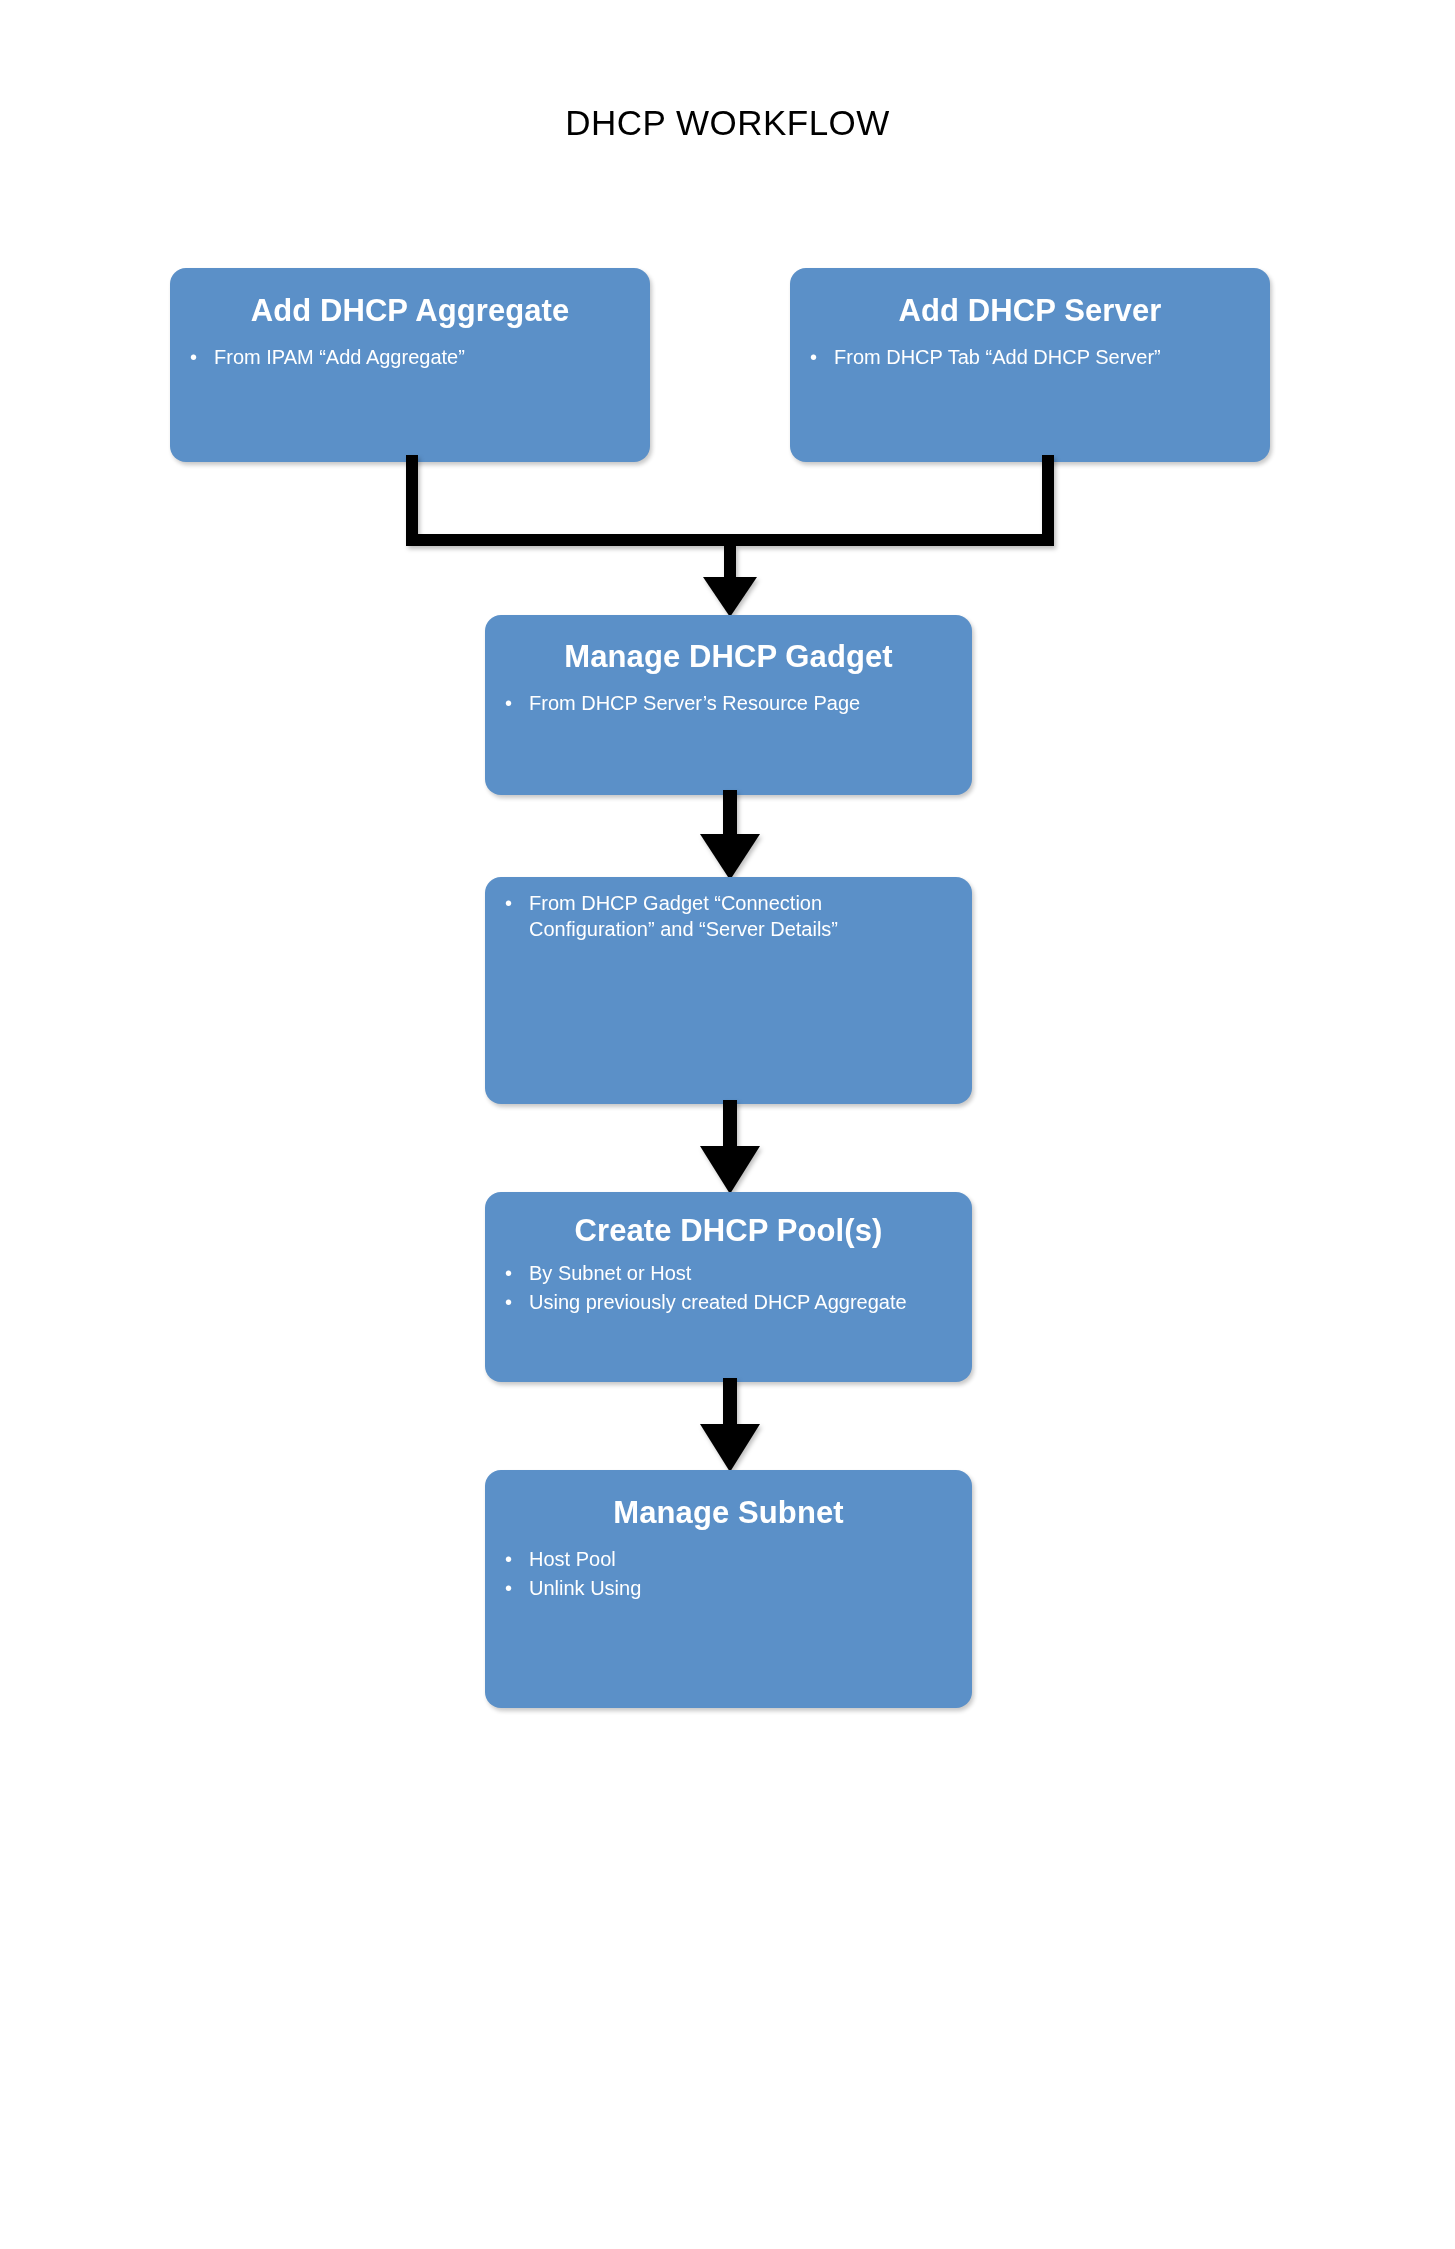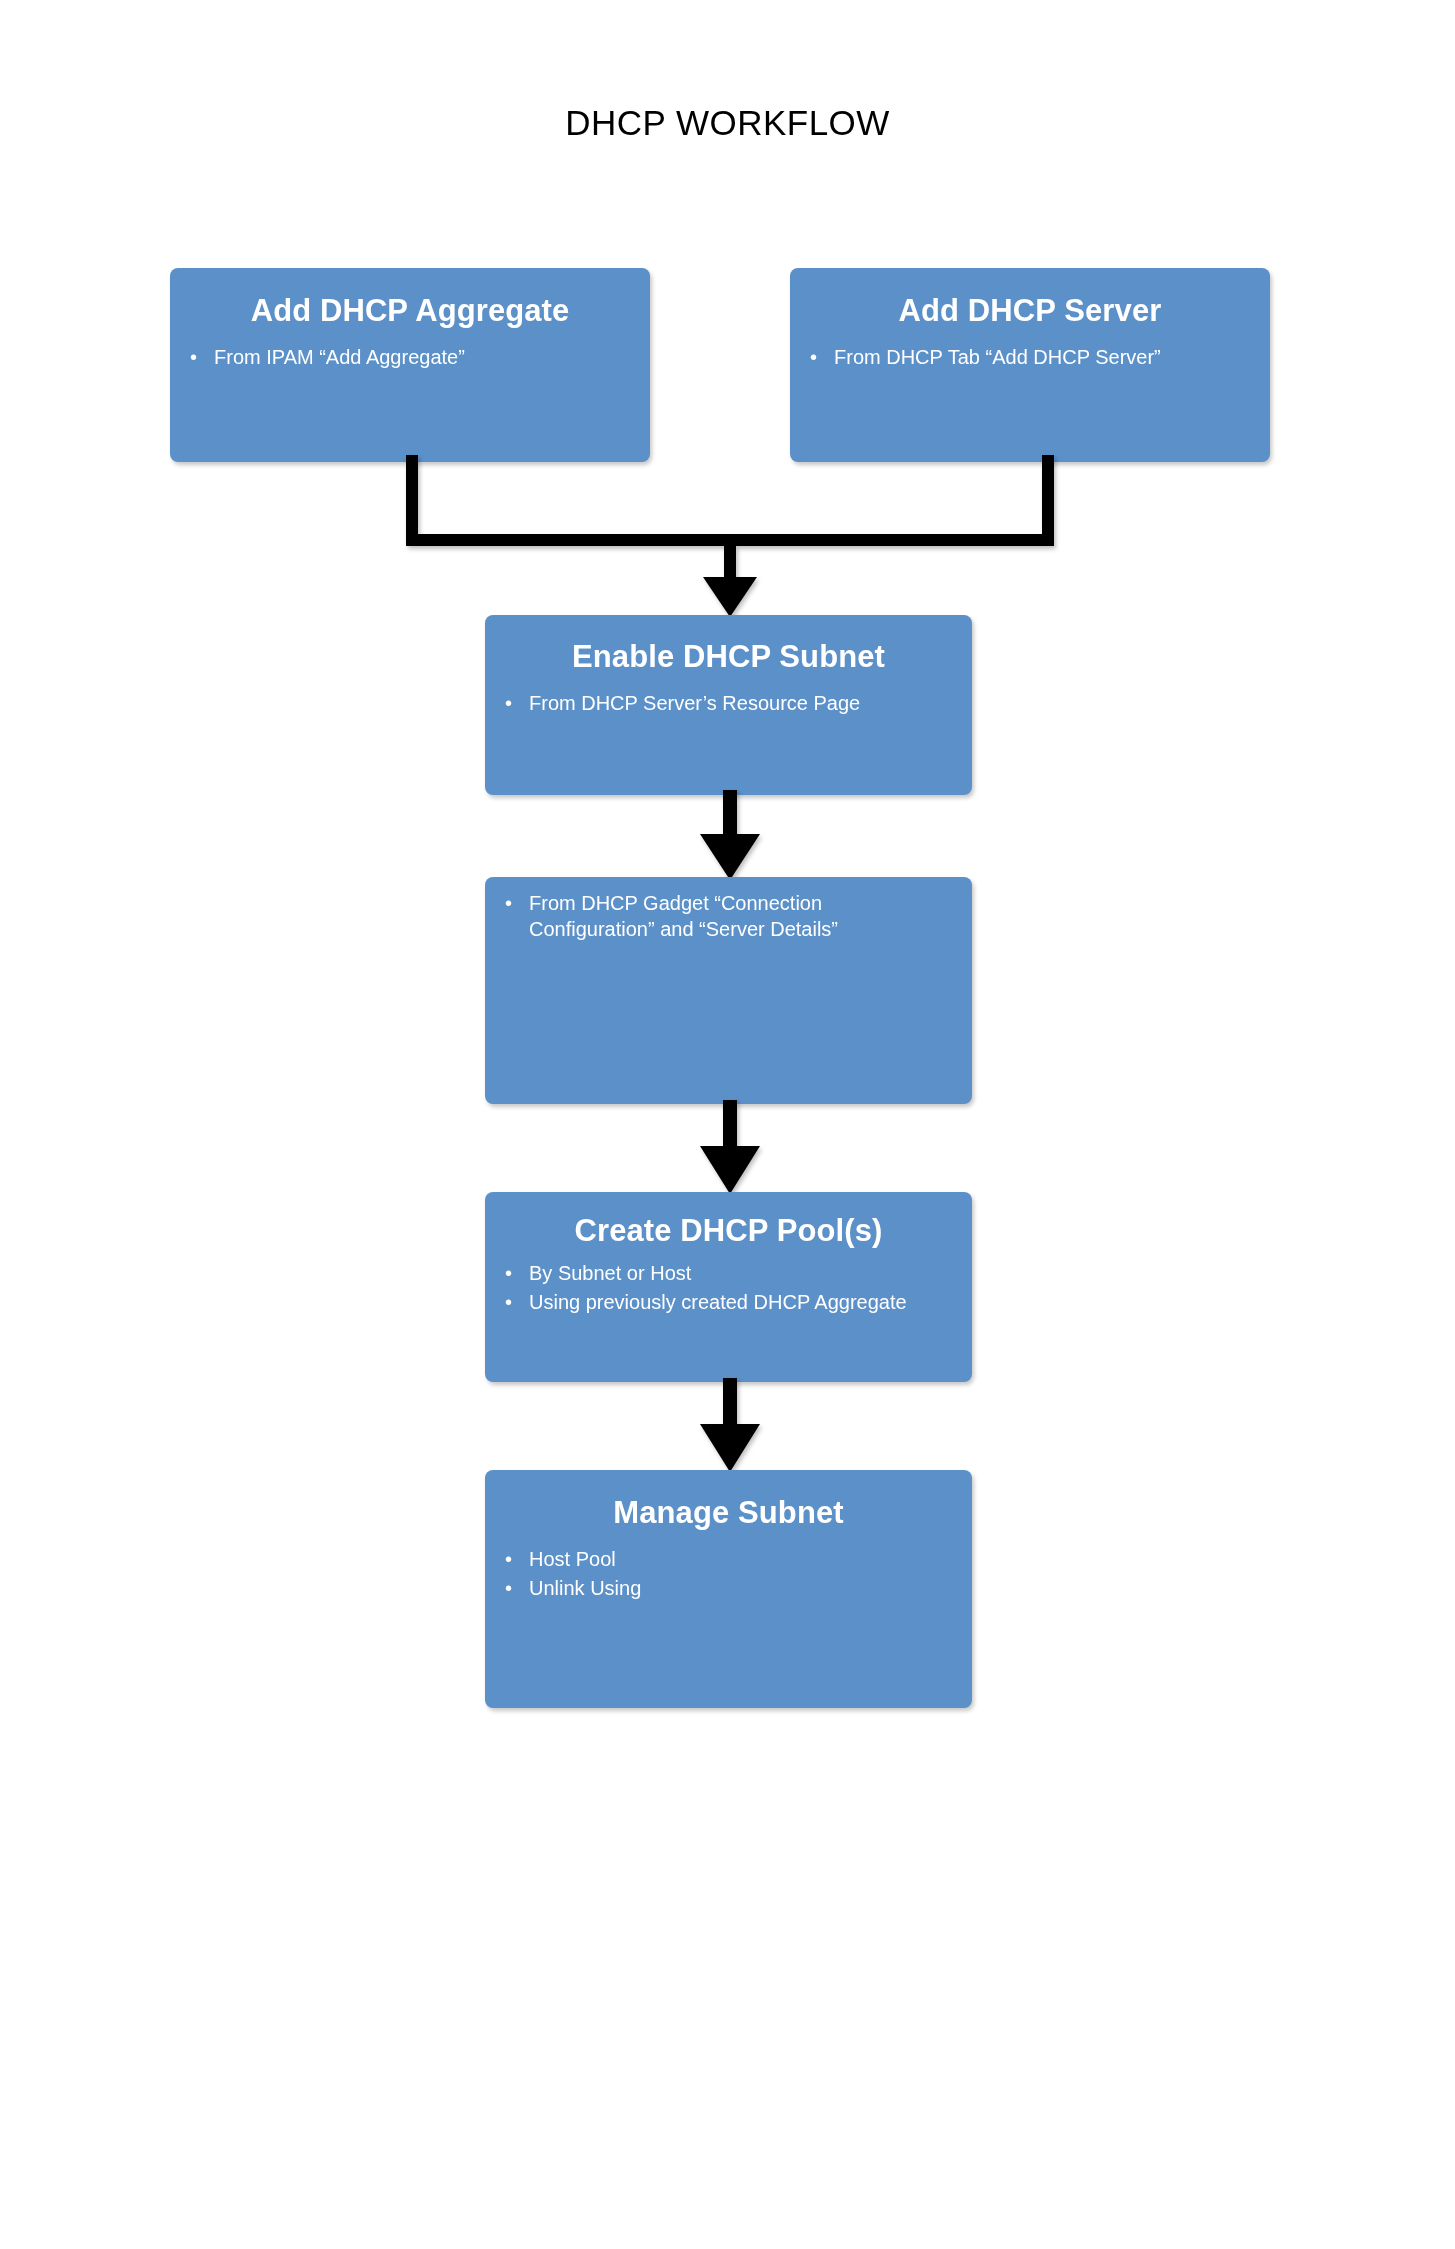--- a/index.html
+++ b/index.html
@@ -31,21 +31,21 @@
     font-size: 35px;
     font-weight: 400;
     color: #000000;
     letter-spacing: 0.5px;
     font-family: "Liberation Sans", sans-serif;
   }
 
   .node {
     position: absolute;
     background: #5b90c8;
-    border-radius: 8px;
+    border-radius: 16px;
     box-sizing: border-box;
     color: #ffffff;
     box-shadow: 2px 3px 4px rgba(0,0,0,0.22);
     overflow: hidden;
   }
 
   .node-title {
     text-align: center;
     font-weight: bold;
     font-size: 31px;
@@ -155,21 +155,21 @@
     </ul>
   </div>
 
   <svg class="conn" id="conn-merge" viewBox="0 0 660 165">
     <path d="M12,0 L12,85 L648,85 L648,0" fill="none" stroke="#000000" stroke-width="12" stroke-linejoin="miter"></path>
     <path d="M330,85 L330,125" fill="none" stroke="#000000" stroke-width="12"></path>
     <polygon points="303,122 357,122 330,162" fill="#000000"></polygon>
   </svg>
 
   <div class="node" id="node-gadget">
-    <div class="node-title">Enable DHCP Subnet</div>
+    <div class="node-title">Manage DHCP Gadget</div>
     <ul class="bullets">
       <li class="bullet">
         <span class="dot">•</span>
         <span>From  DHCP Server’s Resource Page</span>
       </li>
     </ul>
   </div>
 
   <svg class="conn" id="conn-1" viewBox="0 0 80 92">
     <path d="M40,0 L40,48" fill="none" stroke="#000000" stroke-width="14"></path>

